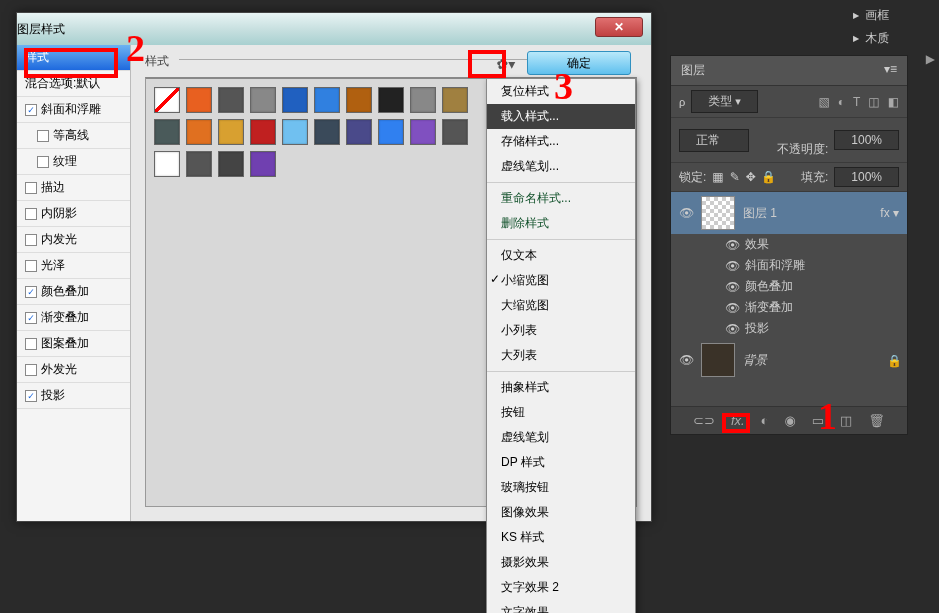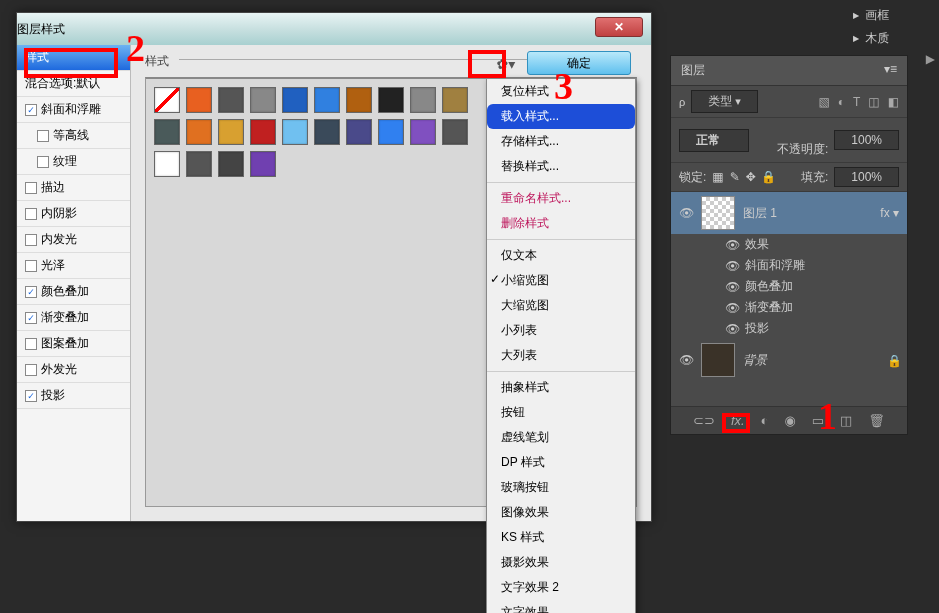--- a/index.html
+++ b/index.html
@@ -24,22 +24,22 @@
 .ok-btn{position:absolute;right:20px;top:6px;width:104px;height:24px;background:linear-gradient(to bottom,#b8e8fa 0%,#5fc0ee 100%);border:1px solid #3090c0;border-radius:3px;text-align:center;line-height:22px;}
 .gear-btn{position:absolute;right:130px;top:10px;width:30px;height:18px;display:flex;align-items:center;justify-content:center;color:#555;font-size:14px;}
 
 .swatch-grid{position:absolute;left:14px;top:32px;right:14px;bottom:14px;background:#d8d8d8;border:1px solid #999;padding:8px;border-top:2px solid #888;}
 .swatch-row{display:flex;gap:6px;margin-bottom:6px;}
 .sw{width:26px;height:26px;border:1px solid #666;box-shadow:inset 0 0 2px rgba(0,0,0,0.3);}
 
 
 .dropdown{position:absolute;left:486px;top:78px;width:150px;background:#f0f0f0;border:1px solid #888;box-shadow:2px 2px 6px rgba(0,0,0,0.4);}
 .dd-item{padding:4px 14px;cursor:pointer;}
-.dd-item.selected{background:#1d4ed8;color:#fff;border-radius:6px;}
-.dd-item.disabled{color:#be185d;}
+.dd-item.selected{background:#404040;color:#fff;}
+.dd-item.disabled{color:#14532d;}
 .dd-sep{border-top:1px solid #ccc;margin:3px 0;}
 .dd-check{position:relative;}
 .dd-check::before{content:"✓";position:absolute;left:3px;}
 
 
 .right-top{position:absolute;right:0;top:0;width:90px;padding:4px;}
 .rt-item{display:flex;align-items:center;gap:6px;color:#ccc;padding:3px 0;}
 .rt-arrow{font-size:8px;}
 
 .layers-panel{position:absolute;left:670px;top:55px;width:238px;height:380px;background:#4a4a4a;border:1px solid #222;color:#ccc;}
@@ -93,21 +93,21 @@
     <div class="sel"><span>类型</span> ▾</div>
     <div class="lp-icons" style="margin-left:auto;">
       <span>▧</span>
       <span>◐</span>
       <span>T</span>
       <span>◫</span>
       <span>◧</span>
     </div>
   </div>
   <div class="lp-row">
-    <div class="sel" style="width:70px;font-weight:bold;"><span>正常</span></div>
+    <div class="sel" style="width:70px;"><span>正常</span></div>
     <span style="margin-left:auto;margin-top:19px;">不透明度:</span>
     <div class="sel"><span>100%</span></div>
   </div>
   <div class="lp-row">
     <span>锁定:</span>
     <span>▦</span>
     <span>✎</span>
     <span>✥</span>
     <span>🔒</span>
     <span style="margin-left:auto;">填充:</span>
@@ -259,21 +259,21 @@
           </div>
         </div>
     </div>
   </div>
 </div>
 
 <div class="dropdown" id="dropdown">
     <div class="dd-item">复位样式</div>
     <div class="dd-item selected">载入样式...</div>
     <div class="dd-item">存储样式...</div>
-    <div class="dd-item">替换样式...</div>
+    <div class="dd-item">虚线笔划...</div>
     <div class="dd-sep"></div>
     <div class="dd-item disabled">重命名样式...</div>
     <div class="dd-item disabled">删除样式</div>
     <div class="dd-sep"></div>
     <div class="dd-item">仅文本</div>
     <div class="dd-item dd-check">小缩览图</div>
     <div class="dd-item">大缩览图</div>
     <div class="dd-item">小列表</div>
     <div class="dd-item">大列表</div>
     <div class="dd-sep"></div>

